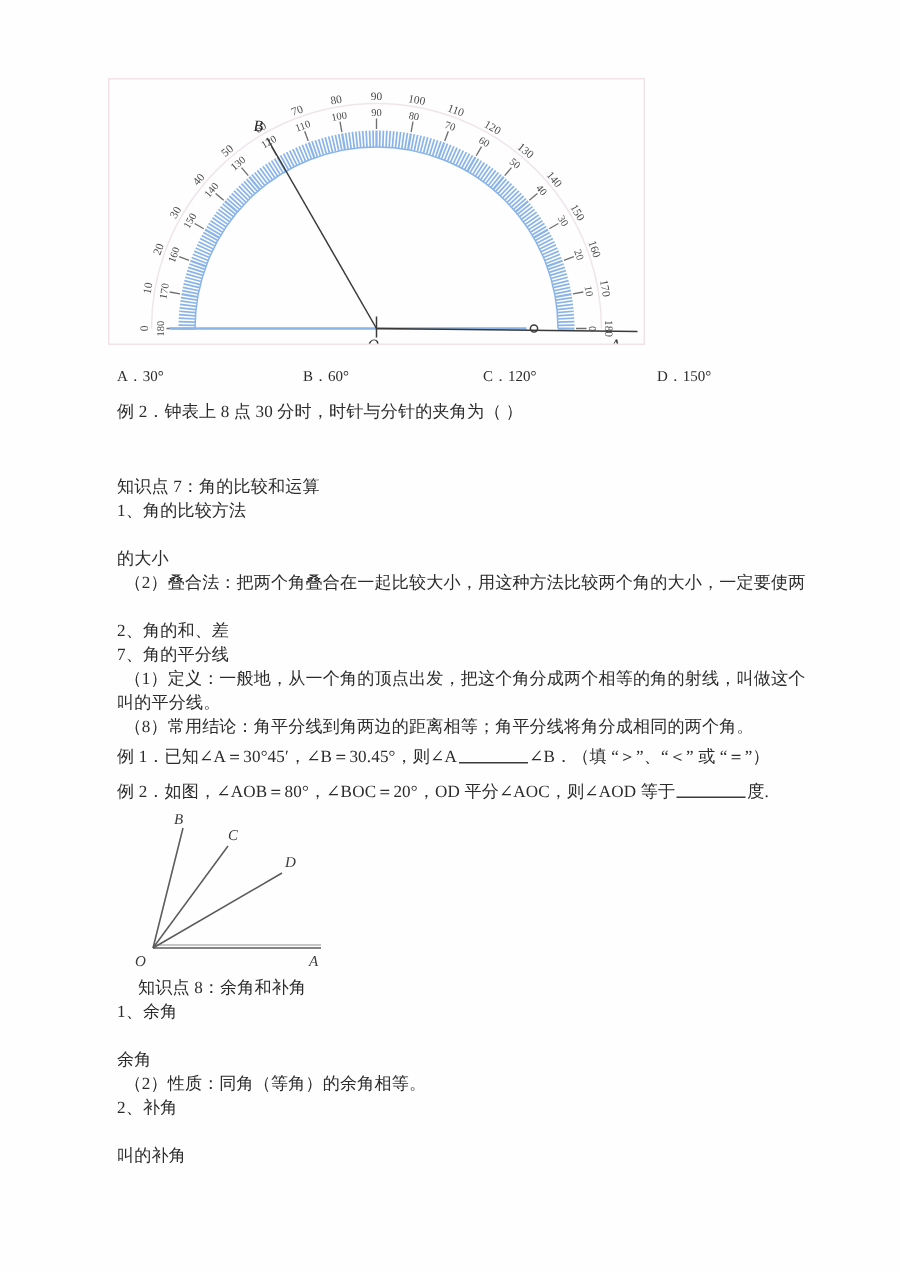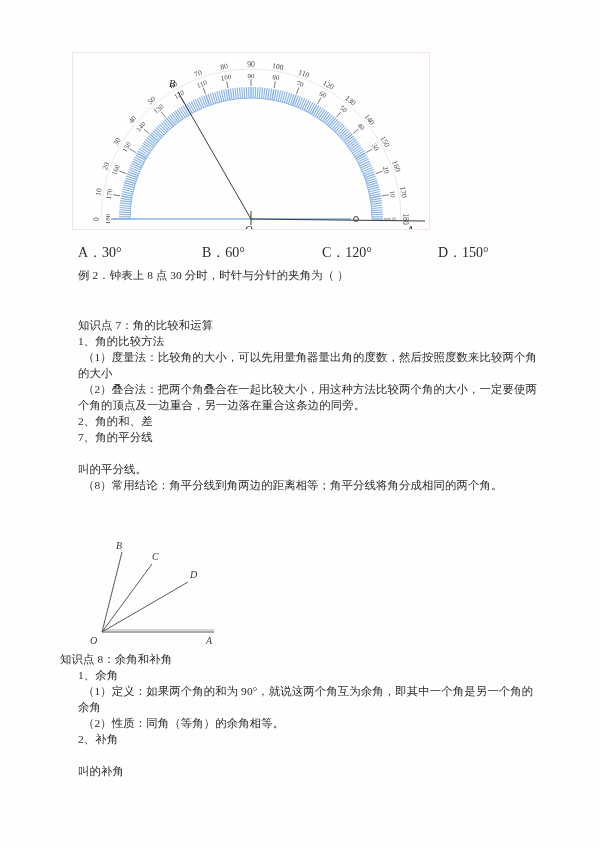--- a/index.html
+++ b/index.html
@@ -41,21 +41,21 @@
     line-height: 14px;
     white-space: nowrap;
     letter-spacing: .1px;
     text-align: center;
   }
   .bold { font-weight: normal; }
   .opt-row {
     position: absolute;
     width: 452px;
     left: 78px;
-    font-size: 14px;
+    font-size: 10px;
     display: flex;
   }
   .opt-row span.opt { display: inline-block; }
   .opt-a { width: 124px; }
   .opt-b { width: 120px; }
   .opt-c { width: 116px; }
   .blank-u {
     display: inline-block;
     border-bottom: 1px solid #3a3a3a;
     width: 46px;
@@ -356,51 +356,55 @@
     <span class="opt opt-b">B．60°</span>
     <span class="opt opt-c">C．120°</span>
     <span class="opt">D．150°</span>
   </div>
 
   <div class="line" style="left:78px; top:268px">例 2．钟表上 8 点 30 分时，时针与分针的夹角为（      ）</div>
 
 
   <div class="line bold" style="left:78px; top:318px">知识点 7：角的比较和运算</div>
   <div class="line" style="left:78px; top:334px">1、角的比较方法</div>
-  <div class="line" style="left:83px; top:350px">（1）度量法：比较角的大小，可以先用量角器量出角的度数，然后按照度数来比较两个角</div>
   <div class="line" style="left:78px; top:366px">的大小</div>
   <div class="line" style="left:83px; top:382px">（2）叠合法：把两个角叠合在一起比较大小，用这种方法比较两个角的大小，一定要使两</div>
-  <div class="line" style="left:78px; top:398px">个角的顶点及一边重合，另一边落在重合这条边的同旁。</div>
   <div class="line" style="left:78px; top:414px">2、角的和、差</div>
   <div class="line" style="left:78px; top:430px">7、角的平分线</div>
+  <div class="line" style="left:83px; top:446px">（1）定义：一般地，从一个角的顶点出发，把这个角分成两个相等的角的射线，叫做这个</div>
   <div class="line" style="left:78px; top:462px">叫的平分线。</div>
   <div class="line" style="left:83px; top:478px">（8）常用结论：角平分线到角两边的距离相等；角平分线将角分成相同的两个角。</div>
 
-
+  <div class="line" style="left:78px; top:498px">
+    <span>例 1．已知∠A＝30°45′，∠B＝30.45°，则∠A</span><span class="blank-u"></span><span>∠B．（填 “＞”、“＜” 或 “＝”）</span>
+  </div>
+
+  <div class="line" style="left:78px; top:521px">
+    <span>例 2．如图，∠AOB＝80°，∠BOC＝20°，OD 平分∠AOC，则∠AOD 等于</span><span class="blank-u"></span><span>度.</span>
+  </div>
 
   <div class="fig-angle">
     <svg width="136" height="112" viewBox="0 0 136 112" xmlns="http://www.w3.org/2000/svg">
 
       <line x1="14" y1="96" x2="126" y2="96" stroke="#5a5a5a" stroke-width="1"></line>
       <line x1="14" y1="94" x2="126" y2="94" stroke="#8d8d8d" stroke-width=".7"></line>
 
       <line x1="14" y1="96" x2="34" y2="16" stroke="#5a5a5a" stroke-width="1"></line>
 
       <line x1="14" y1="96" x2="64" y2="28" stroke="#5a5a5a" stroke-width="1"></line>
 
       <line x1="14" y1="96" x2="100" y2="46" stroke="#5a5a5a" stroke-width="1"></line>
       <text x="28" y="13" font-family="Liberation Serif, serif" font-style="italic" font-size="10" fill="#3a3a3a">B</text>
       <text x="64" y="24" font-family="Liberation Serif, serif" font-style="italic" font-size="10" fill="#3a3a3a">C</text>
       <text x="102" y="42" font-family="Liberation Serif, serif" font-style="italic" font-size="10" fill="#3a3a3a">D</text>
       <text x="2" y="108" font-family="Liberation Serif, serif" font-style="italic" font-size="10" fill="#3a3a3a">O</text>
       <text x="118" y="108" font-family="Liberation Serif, serif" font-style="italic" font-size="10" fill="#3a3a3a">A</text>
     </svg>
   </div>
 
-  <div class="line bold" style="left:60px; top:652px">知识点 8：余角和补角</div>
+  <div class="line bold" style="left:92px; top:652px">知识点 8：余角和补角</div>
   <div class="line" style="left:78px; top:668px">1、余角</div>
-  <div class="line" style="left:83px; top:684px">（1）定义：如果两个角的和为 90°，就说这两个角互为余角，即其中一个角是另一个角的</div>
   <div class="line" style="left:78px; top:700px">余角</div>
   <div class="line" style="left:83px; top:716px">（2）性质：同角（等角）的余角相等。</div>
   <div class="line" style="left:78px; top:732px">2、补角</div>
   <div class="line" style="left:78px; top:764px">叫的补角</div>
 
 </div>
 
 </body></html>

